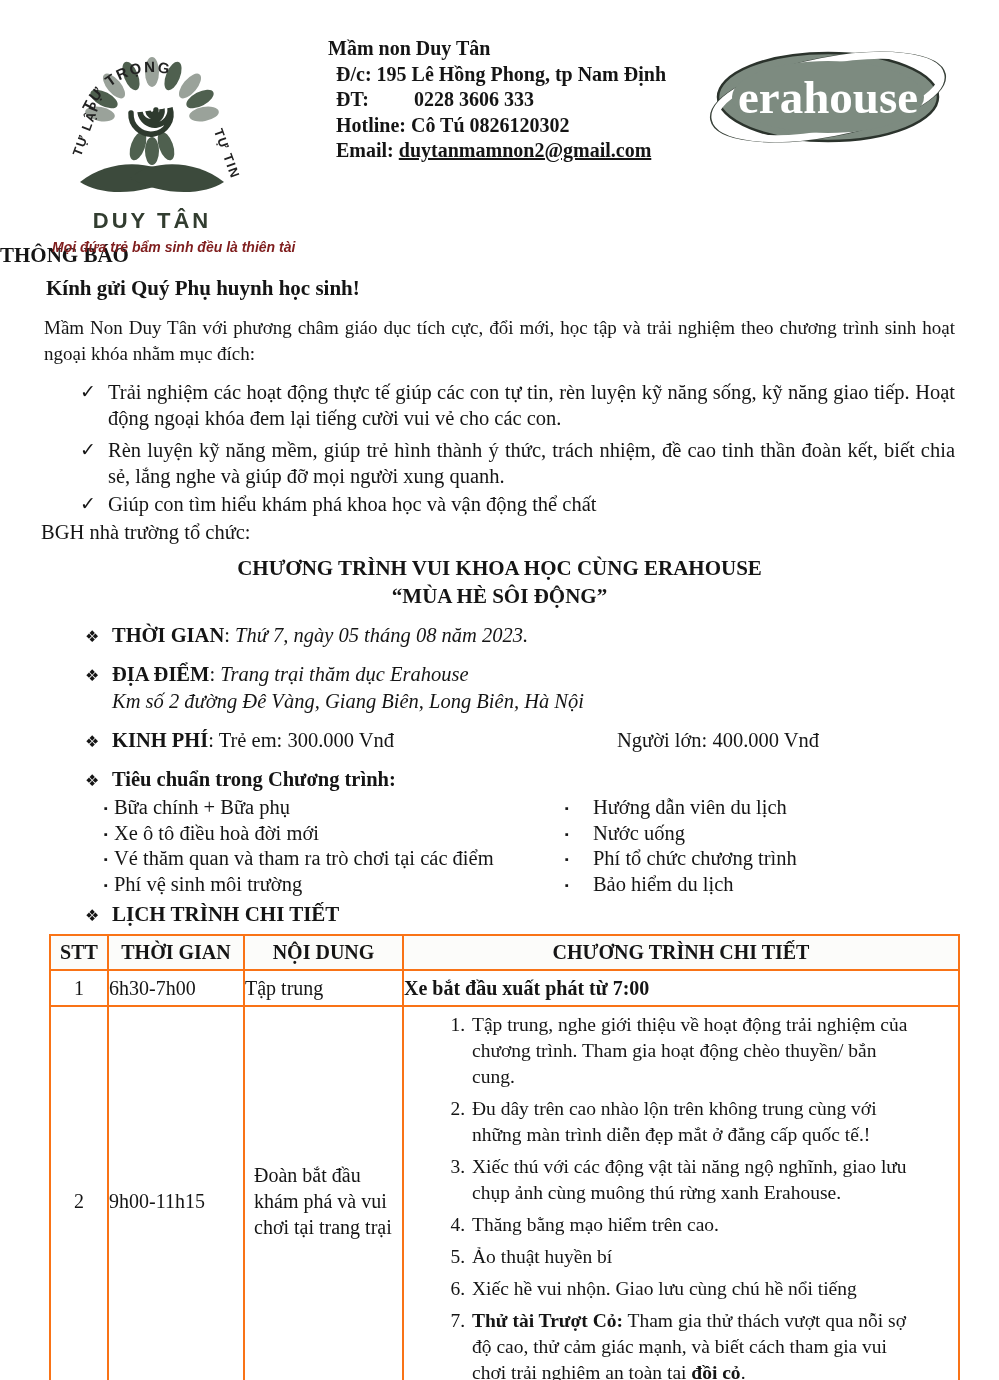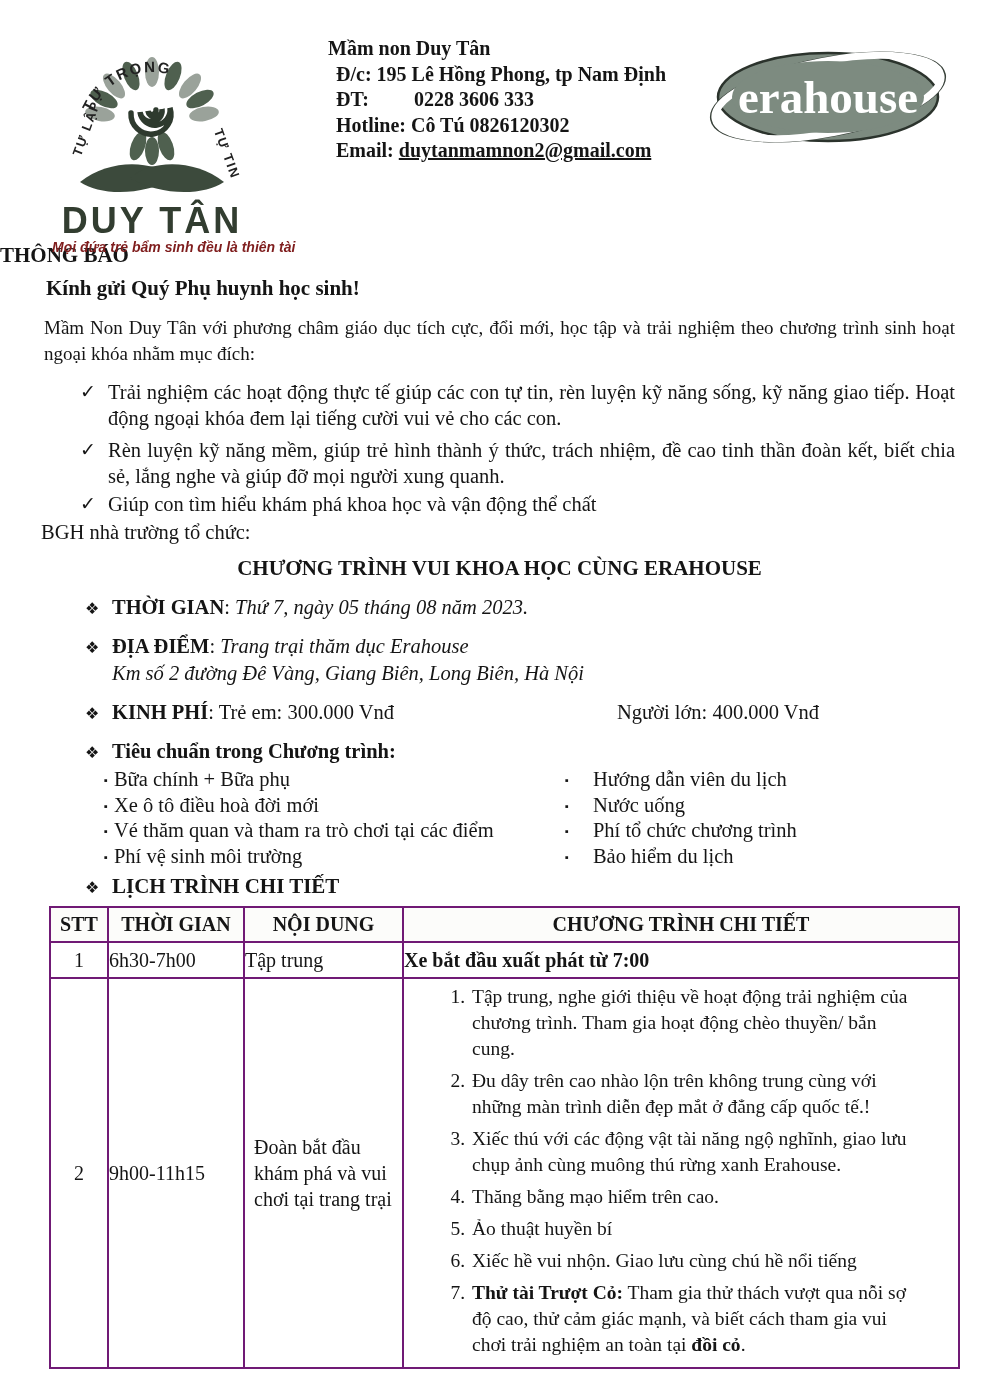--- a/index.html
+++ b/index.html
@@ -6,21 +6,21 @@
   body{
     width:999px;height:1380px;overflow:hidden;background:#ffffff;position:relative;
     font-family:"Liberation Serif", serif;color:#151515;
     -webkit-font-smoothing:antialiased;
   }
   .page{width:999px;height:1380px;position:relative;}
 
   
   .header{position:relative;height:228px;}
   .logo-block{position:absolute;left:52px;top:34px;width:200px;text-align:center;}
-  .logo-name{font-family:"Liberation Sans",sans-serif;font-weight:bold;font-size:36px;
+  .logo-name{font-family:"Liberation Sans",sans-serif;font-weight:bold;font-size:22px;
     letter-spacing:3px;color:#323d30;line-height:30px;margin-top:-4px;}
   .logo-tagline{font-family:"Liberation Sans",sans-serif;font-weight:bold;font-style:italic;
     font-size:14px;color:#7f1d1d;margin-top:3px;white-space:nowrap;}
   .contact{position:absolute;left:328px;top:36px;font-weight:bold;font-size:20px;line-height:25.5px;}
   .contact .ind{padding-left:8px;}
   .contact .dt-label{display:inline-block;min-width:78px;}
   .contact .email-link{text-decoration:underline;}
   .erahouse-block{position:absolute;left:706px;top:40px;}
 
   
@@ -49,21 +49,21 @@
   .std-row .sq{font-size:11px;vertical-align:2px;}
   .colL .sq{margin-right:6px;}
   .colR .sq{margin-right:24px;}
   .b-item.sched{margin-top:4px;font-size:21px;}
 
   
   table.sched-table{border-collapse:collapse;margin:6px 0 0 49px;width:909px;table-layout:fixed;
     font-size:20px;}
   .sched-table col.c1{width:58px;} .sched-table col.c2{width:136px;}
   .sched-table col.c3{width:159px;} .sched-table col.c4{width:556px;}
-  .sched-table th,.sched-table td{border:2px solid #701a75;padding:0;}
+  .sched-table th,.sched-table td{border:2px solid #f97316;padding:0;}
   .sched-table th{font-weight:bold;height:33px;text-align:center;background:#fcfcfa;}
   .r1 td{height:34px;}
   .cell-center{text-align:center;}
   .cell-pad{padding-left:12px;}
   .r1 .detail-bold{font-weight:bold;}
   .r2 td{height:376px;vertical-align:middle;}
   .r2 .content-cell{padding:6px 6px 6px 9px;line-height:26px;vertical-align:middle;}
   .r2 .detail-cell{vertical-align:top;}
   .detail-list{margin:5px 0 0 0;padding:0 44px 0 66px;line-height:26px;font-size:19.5px;}
   .detail-list li{margin-bottom:6px;padding-left:2px;}
@@ -150,20 +150,21 @@
     <span class="check">✓</span>
     <span>Rèn luyện kỹ năng mềm, giúp trẻ hình thành ý thức, trách nhiệm, đề cao tinh thần đoàn kết, biết chia sẻ, lắng nghe và giúp đỡ mọi người xung quanh.</span>
   </div>
   <div class="goal last">
     <span class="check">✓</span>
     <span>Giúp con tìm hiểu khám phá khoa học và vận động thể chất</span>
   </div>
   <div class="bgh-line">BGH nhà trường tổ chức:</div>
 
   <div class="prog-title">CHƯƠNG TRÌNH VUI KHOA HỌC CÙNG ERAHOUSE</div>
+  <div class="prog-sub">“MÙA HÈ SÔI ĐỘNG”</div>
 
   <div class="b-item">
     <span class="diam">❖</span>
     <span class="lbl">THỜI GIAN</span><span>: </span><span class="ital">Thứ 7, ngày 05 tháng 08 năm 2023.</span>
   </div>
 
   <div class="b-item">
     <span class="diam">❖</span>
     <div><span class="lbl">ĐỊA ĐIỂM</span><span>: </span><span class="ital">Trang trại thăm dục Erahouse</span></div>
     <div class="addr2">Km số 2 đường Đê Vàng, Giang Biên, Long Biên, Hà Nội</div>

